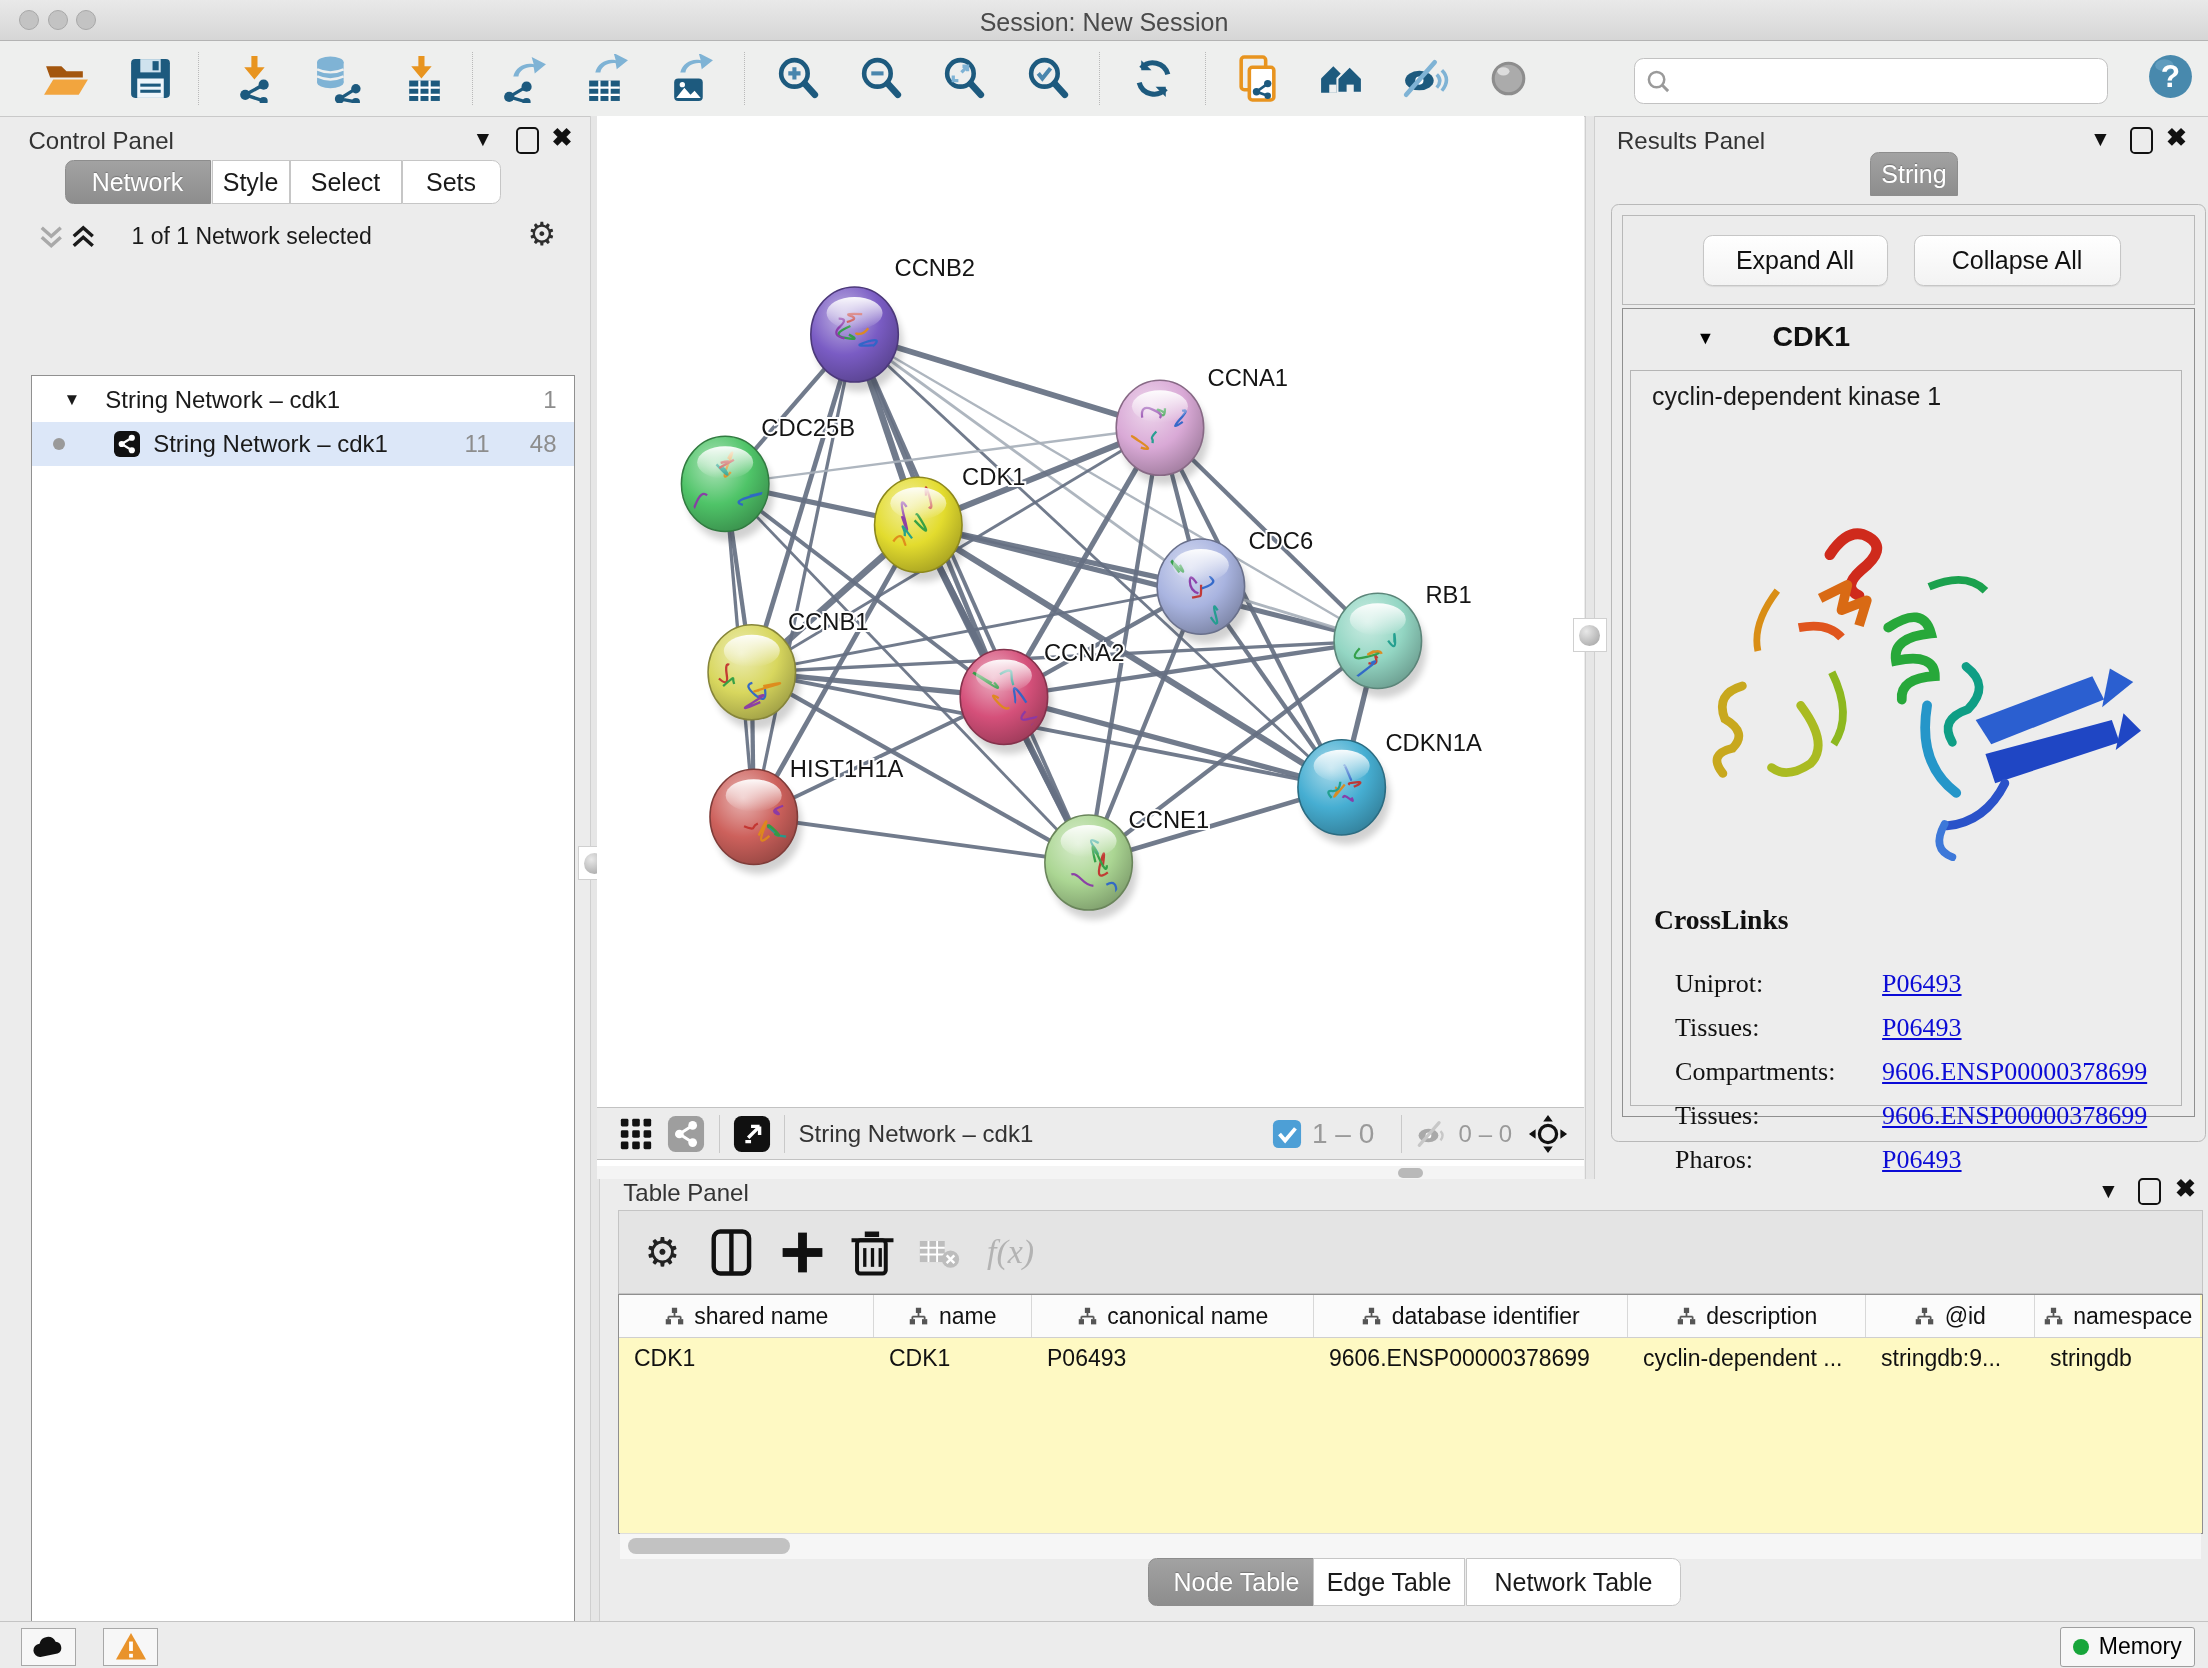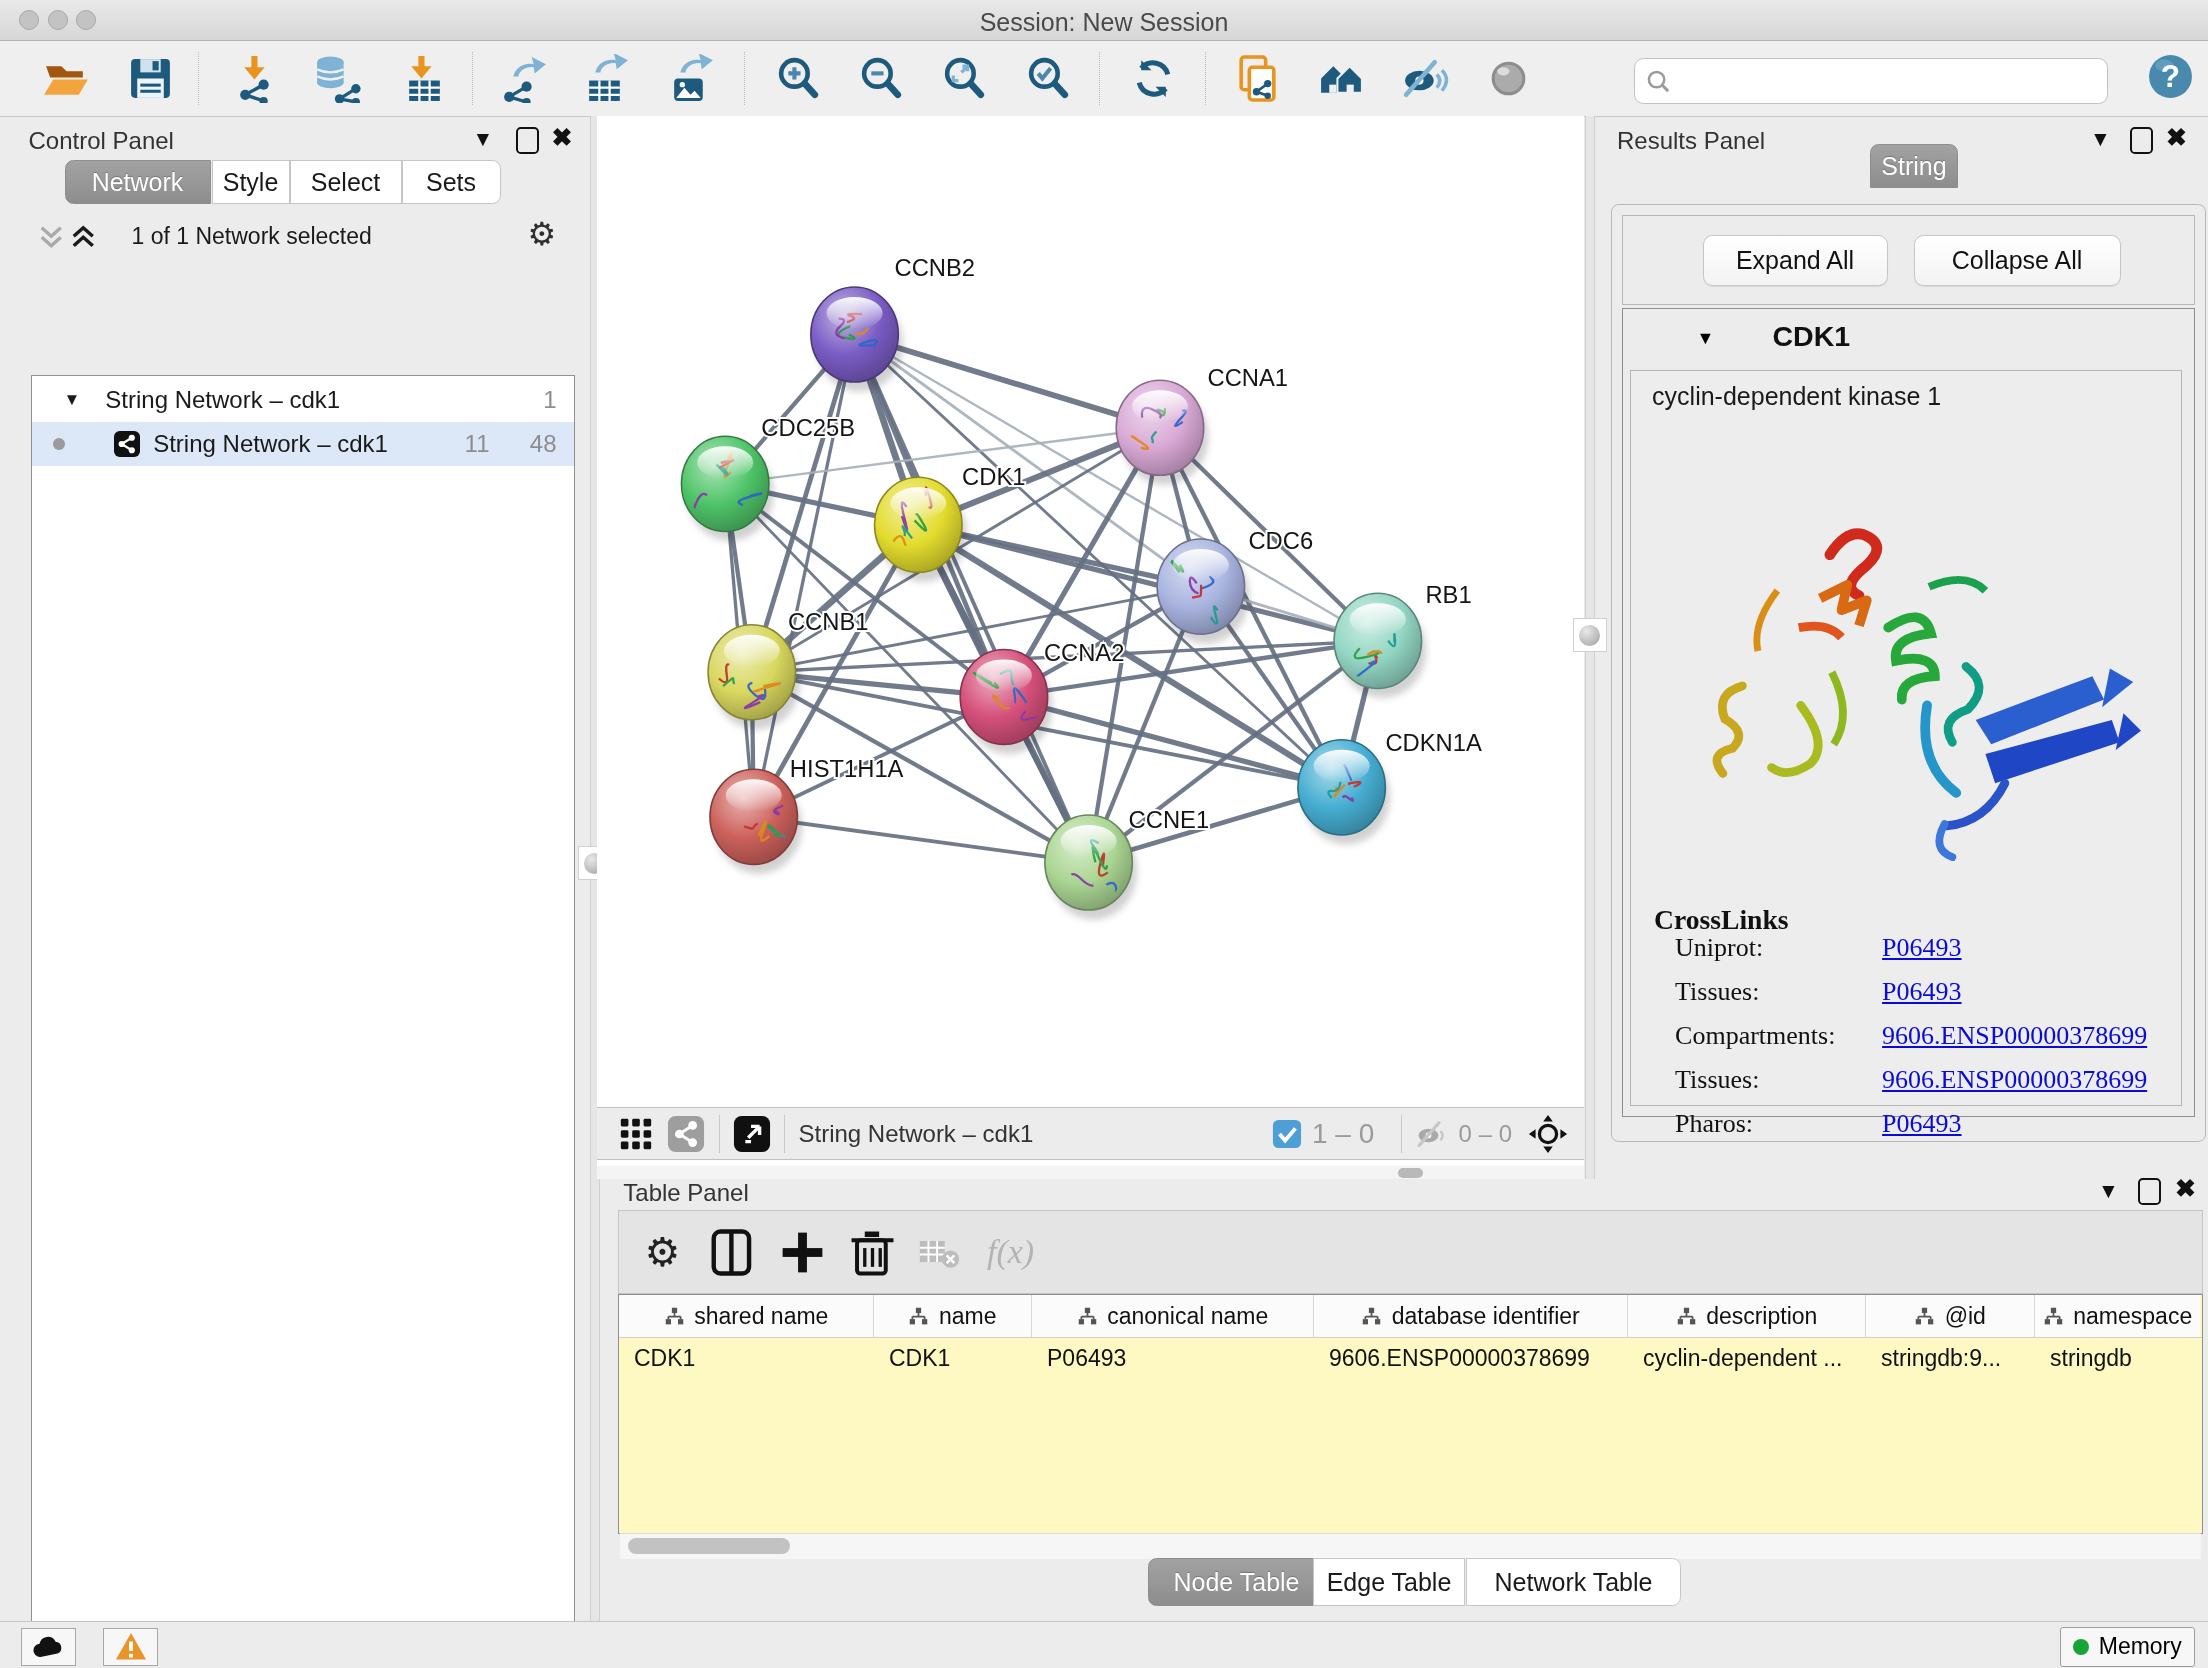--- a/index.html
+++ b/index.html
@@ -632,21 +632,21 @@
       <i></i>
     </div>
 </div>
 
 <div class="abs" style="left:1592px;top:116px;width:616px;height:1063px">
   <span class="abs ptitle" style="left:25px;top:11.4px">Results Panel</span>
   <span class="abs winbtn" style="left:498px;top:12.4px">▼</span>
   <span class="abs sqbtn" style="left:538px;top:10.5px"></span>
   <span class="abs winbtn" style="left:574px;top:10.5px;font-weight:bold;font-size:25px">✖</span>
 
-  <div class="abs tab sel" style="left:278px;top:28px;width:88px;border-radius:8.6px 8.6px 0 0">
+  <div class="abs tab sel" style="left:278px;top:36px;width:88px;border-radius:8.6px 8.6px 0 0">
       <span>String</span>
     </div>
 
   <div class="abs rbox" style="left:19px;top:88px;width:593px;height:936px;border-radius:7.6px">
     <div class="abs rbox" style="left:9.5px;top:9.5px;width:571px;height:88px">
       <div class="abs btn" style="left:80px;top:19px;width:183px;height:49px">
           <span>Expand All</span>
         </div>
       <div class="abs btn" style="left:291px;top:19px;width:205px;height:49px">
           <span>Collapse All</span>
@@ -670,21 +670,21 @@
           <path d="M290 210q26 20 2 44-30 10-16 34" stroke="#0f9e85" stroke-width="9" fill="none" stroke-linecap="round"></path>
           <path d="M250 250q-10 60 30 90" stroke="#2596c9" stroke-width="10" fill="none" stroke-linecap="round"></path>
           <polygon points="300,265 420,220 432,244 316,290" fill="#2b5fd0"></polygon>
           <polygon points="438,212 462,226 430,252" fill="#2b5fd0"></polygon>
           <polygon points="310,300 440,265 448,288 320,330" fill="#1f46c4"></polygon>
           <polygon points="452,258 470,276 444,296" fill="#1f46c4"></polygon>
           <path d="M330 330q-20 40-60 44" stroke="#2a52c9" stroke-width="9" fill="none" stroke-linecap="round"></path>
           <path d="M268 372q-14 26 8 34" stroke="#3d78d9" stroke-width="8" fill="none" stroke-linecap="round"></path>
         </svg>
         <span class="abs serif" style="left:23px;top:533px;font-size:27.6px;font-weight:bold;color:#111">CrossLinks</span>
-        <div class="abs serif" style="left:44px;top:562px;font-size:26px;color:#111">
+        <div class="abs serif" style="left:44px;top:598px;font-size:26px;color:#111">
           <div style="height:44px"><span style="display:inline-block;width:207px">Uniprot:</span><span class="xlink">P06493</span></div>
           <div style="height:44px"><span style="display:inline-block;width:207px">Tissues:</span><span class="xlink">P06493</span></div>
           <div style="height:44px"><span style="display:inline-block;width:207px">Compartments:</span><span class="xlink">9606.ENSP00000378699</span></div>
           <div style="height:44px"><span style="display:inline-block;width:207px">Tissues:</span><span class="xlink">9606.ENSP00000378699</span></div>
           <div style="height:44px"><span style="display:inline-block;width:207px">Pharos:</span><span class="xlink">P06493</span></div>
         </div>
       </div>
     </div>
   </div>
 </div>

